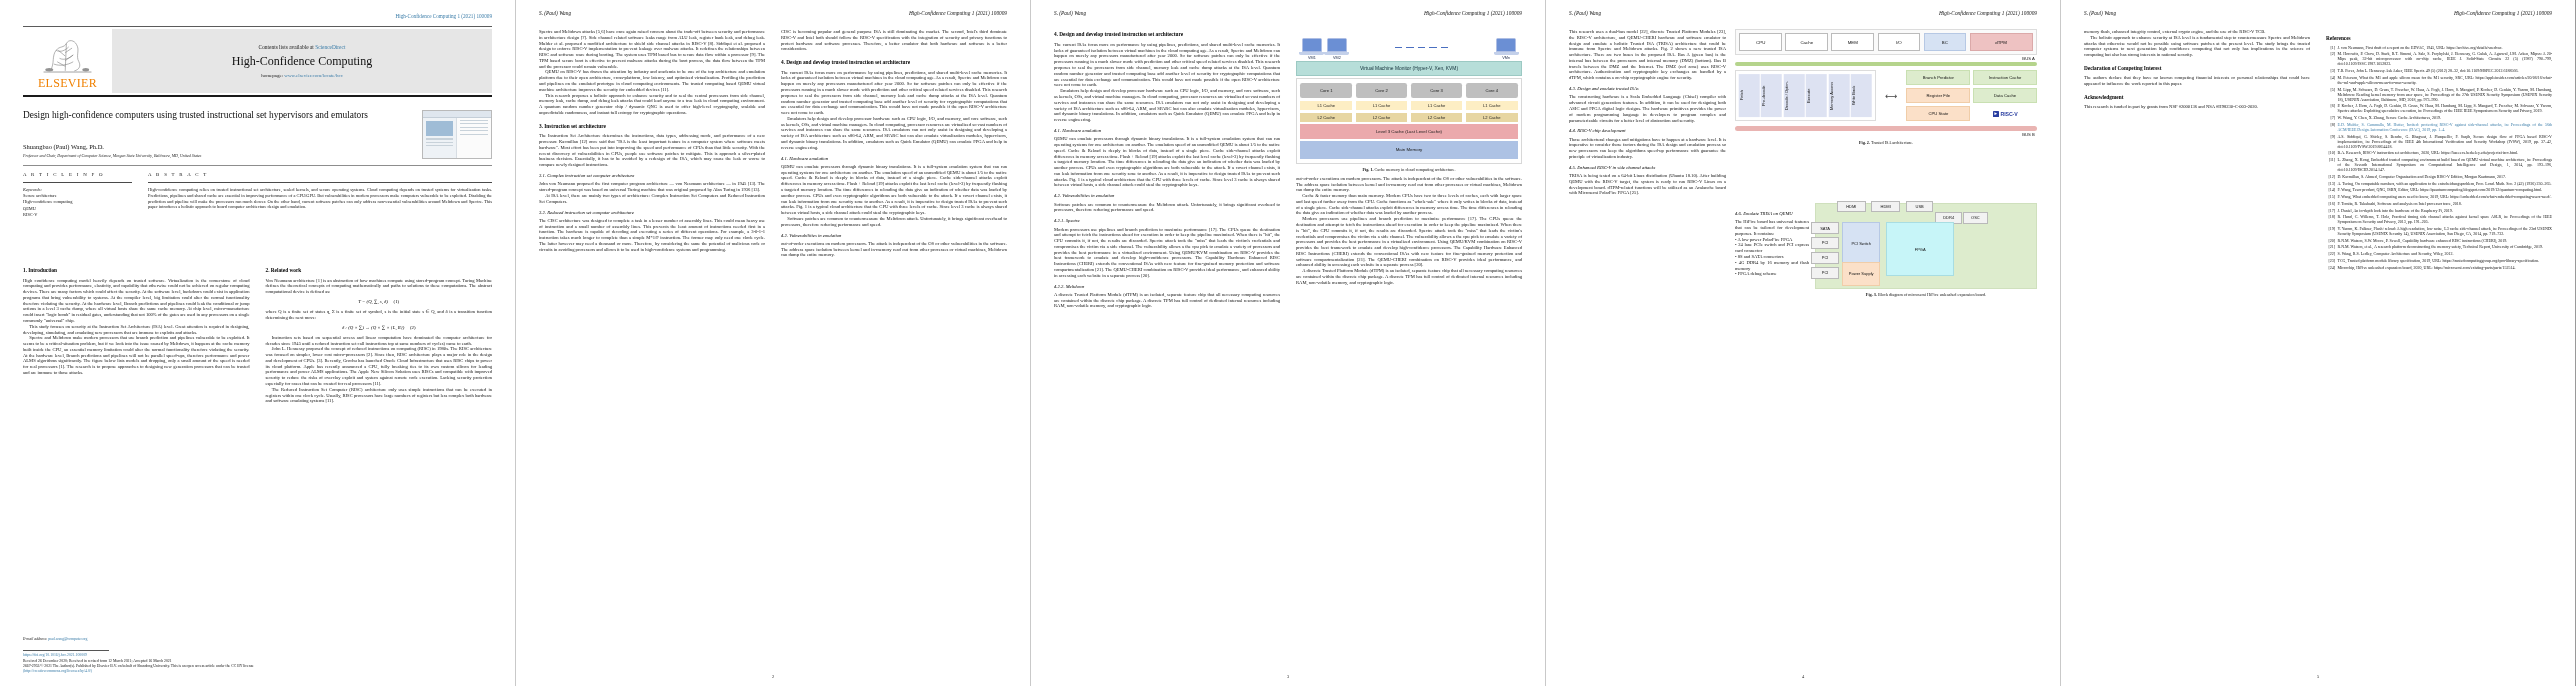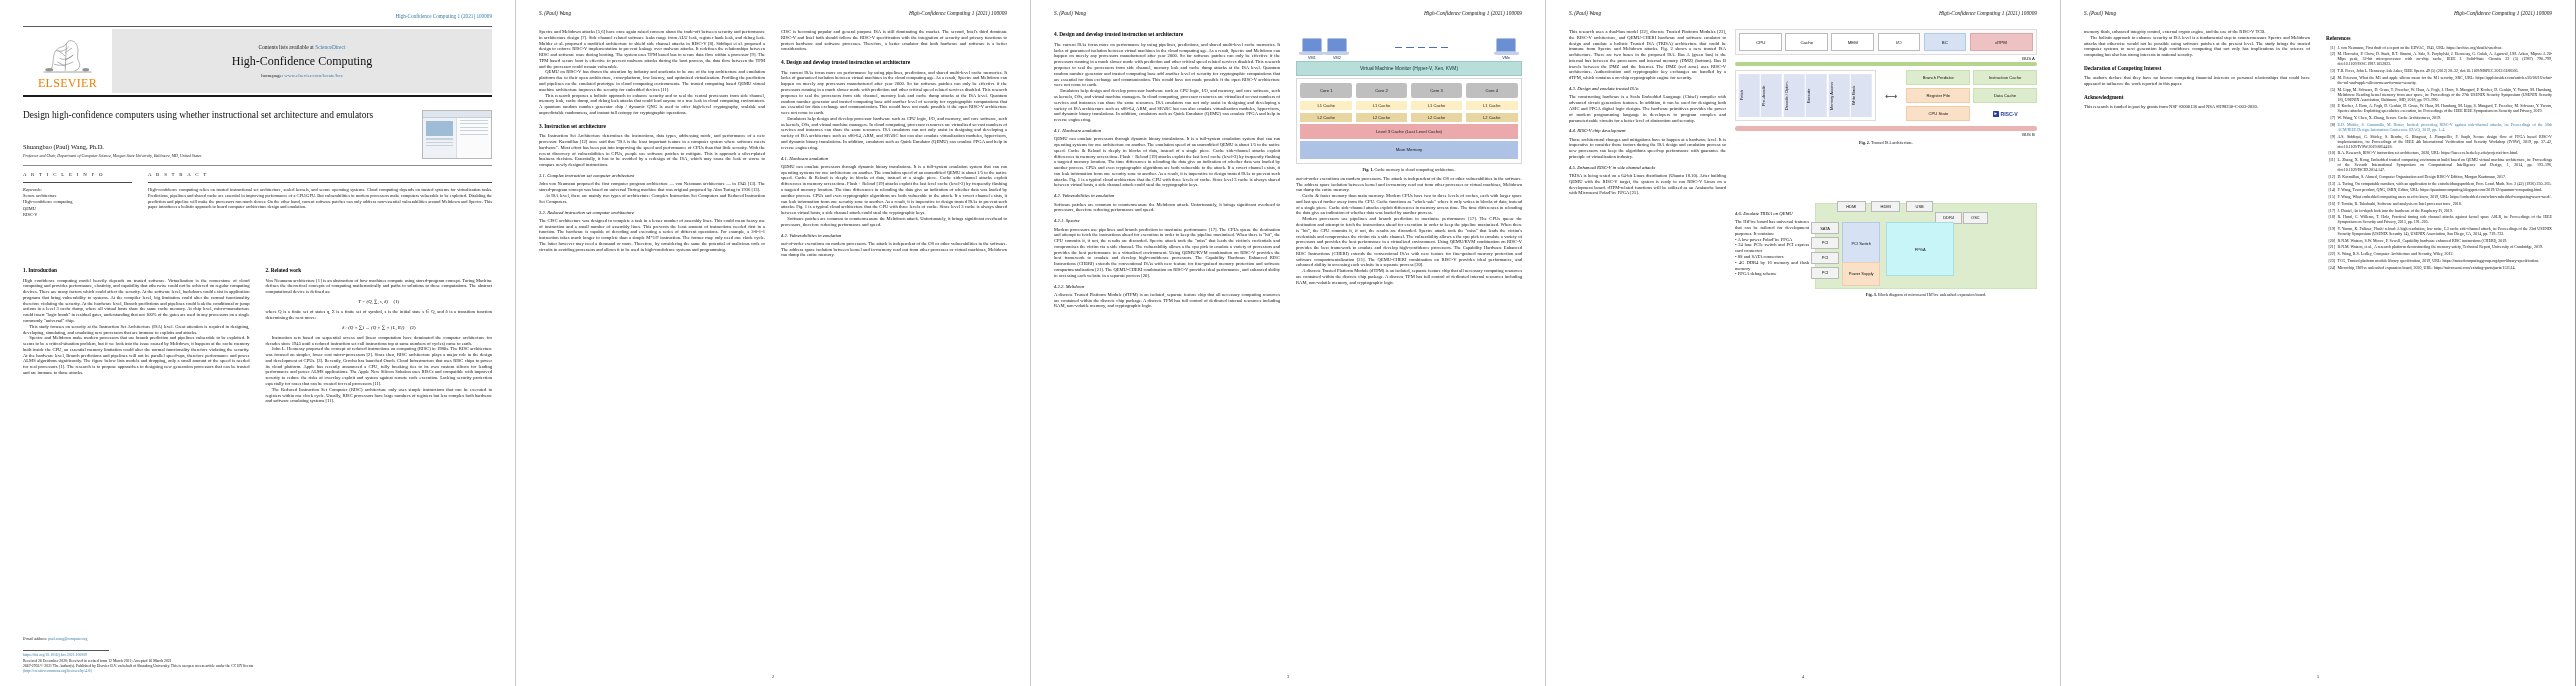--- a/index.html
+++ b/index.html
@@ -160,21 +160,21 @@
         </div>
         <div class="mast-box">
           <div class="mast-l1"><span>Contents lists available at </span><span class="lnk">ScienceDirect</span></div>
           <div class="mast-l2">High-Confidence Computing</div>
           <div class="mast-l3"><span>homepage: </span><span class="lnk">www.elsevier.com/locate/hcc</span></div>
         </div>
       </div>
     </div>
     <div class="mast-rule"></div>
 
-    <div class="p1-title">Design high-confidence computers using whether instructional set architecture and emulators</div>
+    <div class="p1-title">Design high-confidence computers using trusted instructional set hypervisors and emulators</div>
     <div class="p1-author">Shuangbao (Paul) Wang, Ph.D.</div>
     <div class="p1-aff">Professor and Chair, Department of Computer Science, Morgan State University, Baltimore, MD, United States</div>
 
     <div class="thumb">
       <div class="tbar"></div>
       <div class="tbody">
         <div class="tl">
           <div class="timg"></div>
           <div class="tline"></div>
           <div class="tline"></div>

